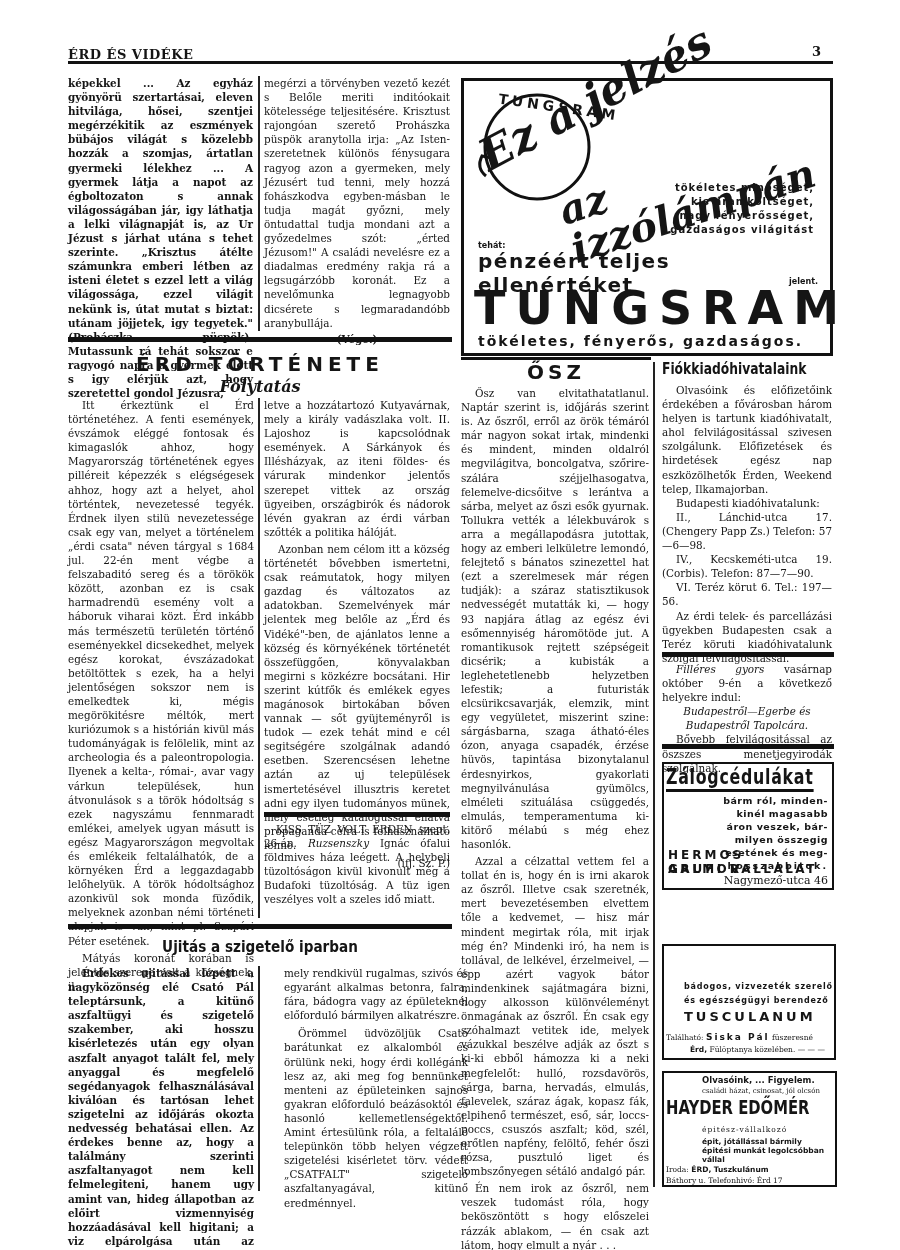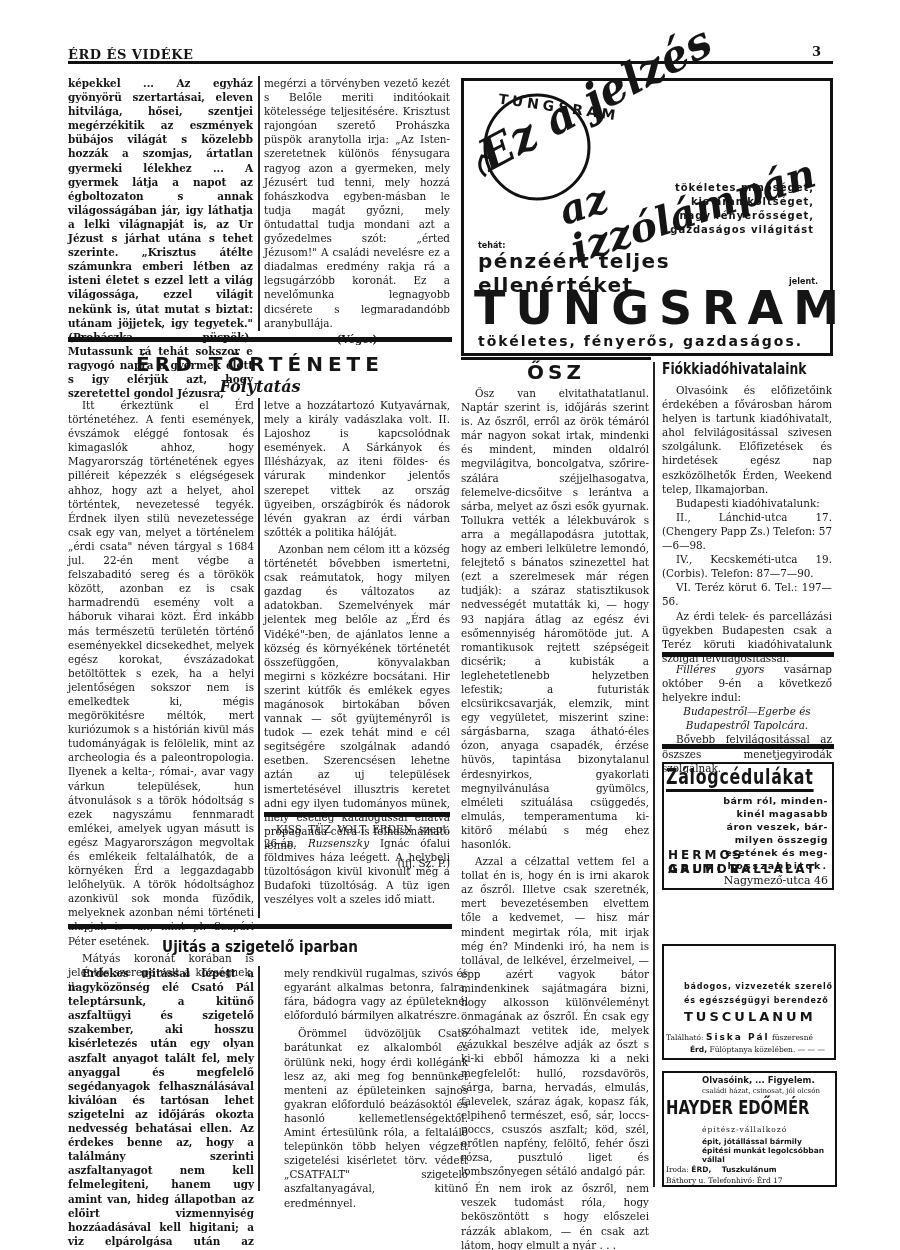--- a/index.html
+++ b/index.html
@@ -148,16 +148,16 @@
 
 <div class="box" style="left:662px;top:1071px;width:175px;height:116px;">
   <div class="abs sans bold" style="left:38px;top:2px;font-size:8.5px;">Olvasóink, ... Figyelem.</div>
   <div class="abs" style="left:38px;top:14px;font-size:7px;">családi házat, csinosat, jól olcsón</div>
   <div class="abs sans bold" style="left:2px;top:23px;font-size:19px;transform:scaleX(0.78);transform-origin:left top;white-space:nowrap;">HAYDER EDŐMÉR</div>
   <div class="abs" style="left:38px;top:52px;font-size:7.5px;letter-spacing:1px;">épitész-vállalkozó</div>
   <div class="abs sans bold" style="left:38px;top:64px;width:130px;font-size:7.5px;line-height:9px;">épit, jótállással bármily épitési munkát legolcsóbban vállal</div>
   <div class="abs" style="left:2px;top:92px;font-size:7.5px;white-space:nowrap;">
     <span>Iroda:</span>
     <span class="sans bold">ÉRD,</span>
-    <span class="sans bold" style="margin-left:8px;">Tuszkulánum</span>
+    <span class="sans bold" style="">Tuszkulánum</span>
   </div>
   <div class="abs" style="left:2px;top:103px;font-size:7.5px;white-space:nowrap;">Báthory u. Telefonhivó: Érd 17</div>
 </div>
 
 </body></html>

